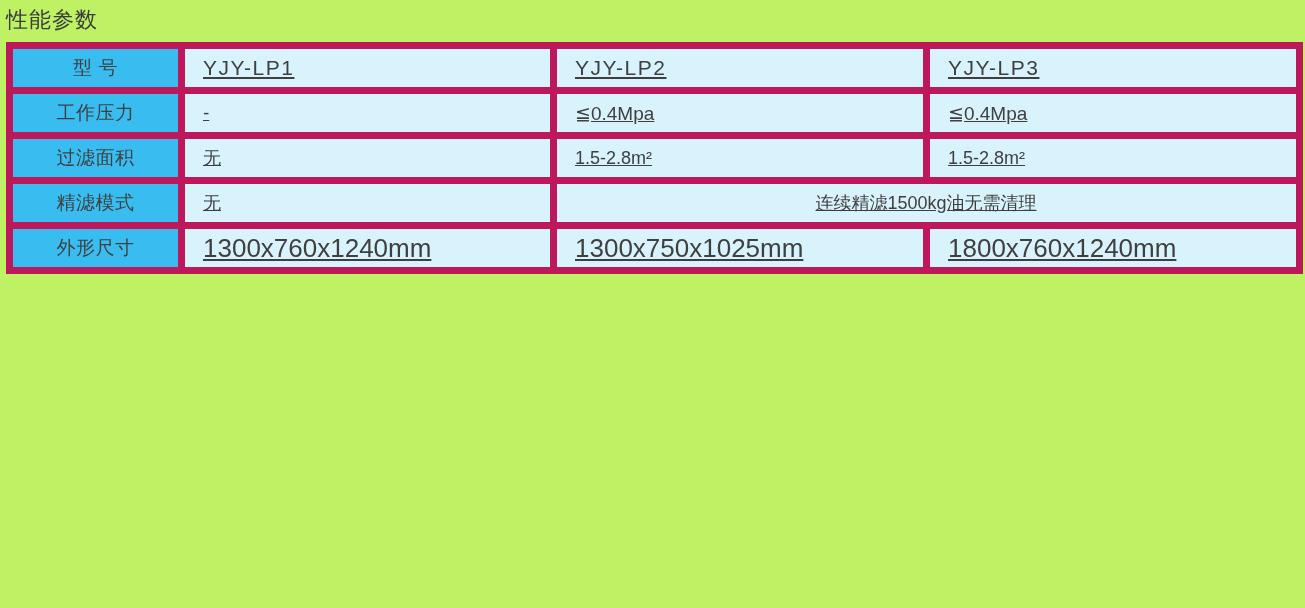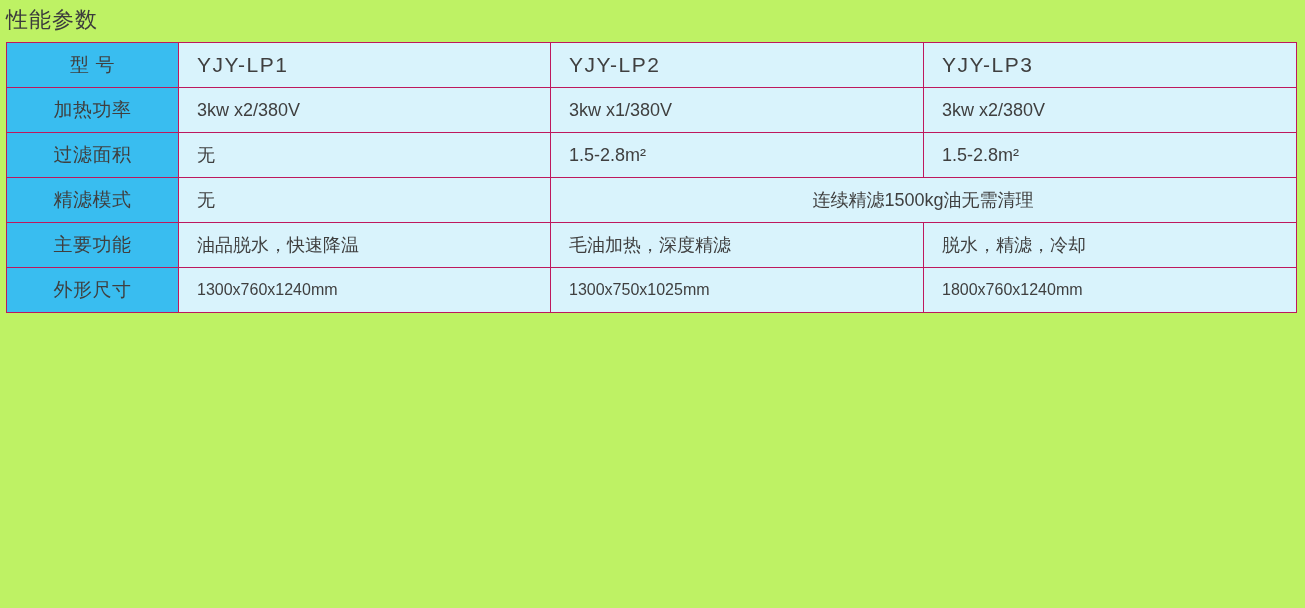--- a/index.html
+++ b/index.html
@@ -28,52 +28,53 @@
     width: 1290px;
     margin-left: 6px;
     table-layout: fixed;
   }
   table.spec col.c-label { width: 172px; }
   table.spec col.c-v1 { width: 372px; }
   table.spec col.c-v2 { width: 373px; }
   table.spec col.c-v3 { width: 373px; }
 
   table.spec td {
-    border: 1px solid #be185d;
+    border: 7px solid #be185d;
     height: 45px;
     vertical-align: middle;
     font-size: 19px;
     color: #3f3f3f;
   }
   td.label {
     background: #39bdf0;
     color: #ffffff;
     text-align: center;
     font-size: 19px;
     letter-spacing: 0.5px;
     white-space: nowrap;
   }
   td.val {
     background: #d9f3fc;
     padding-left: 18px;
+    text-decoration: underline;
   }
   tr.head td.val {
     font-size: 21px;
     letter-spacing: 1.5px;
     color: #3f3f3f;
   }
   tr.head td.label {
     font-size: 19px;
   }
   td.val.merged {
     text-align: center;
     padding-left: 0;
   }
   tr.r-small td.val { font-size: 18px; }
-  tr.r-dim td.val { font-size: 16px; }
+  tr.r-dim td.val { font-size: 26px; }
   .nowrap { white-space: nowrap; }
 </style>
 </head>
 <body>
 
 <div class="page">
 
   <div class="doc-title">性能参数</div>
 
   <table class="spec">
@@ -85,50 +86,44 @@
     </colgroup>
     <tbody>
       <tr class="head">
         <td class="label">型    号</td>
         <td class="val">YJY-LP1</td>
         <td class="val">YJY-LP2</td>
         <td class="val">YJY-LP3</td>
       </tr>
 
 
+      <tr>
+        <td class="label">工作压力</td>
+        <td class="val">-</td>
+        <td class="val">≦0.4Mpa</td>
+        <td class="val">≦0.4Mpa</td>
+      </tr>
 
 
-      <tr class="r-small">
-        <td class="label">加热功率</td>
-        <td class="val">3kw x2/380V</td>
-        <td class="val">3kw x1/380V</td>
-        <td class="val">3kw x2/380V</td>
-      </tr>
 
       <tr class="r-small">
         <td class="label">过滤面积</td>
         <td class="val">无</td>
         <td class="val">1.5-2.8m²</td>
         <td class="val">1.5-2.8m²</td>
       </tr>
 
 
 
       <tr class="r-small">
         <td class="label">精滤模式</td>
         <td class="val">无</td>
         <td class="val merged" colspan="2">连续精滤1500kg油无需清理</td>
       </tr>
 
-      <tr class="r-small">
-        <td class="label">主要功能</td>
-        <td class="val">油品脱水，快速降温</td>
-        <td class="val">毛油加热，深度精滤</td>
-        <td class="val">脱水，精滤，冷却</td>
-      </tr>
 
 
       <tr class="r-dim">
         <td class="label">外形尺寸</td>
         <td class="val nowrap">1300x760x1240mm</td>
         <td class="val nowrap">1300x750x1025mm</td>
         <td class="val nowrap">1800x760x1240mm</td>
       </tr>
     </tbody>
   </table>

